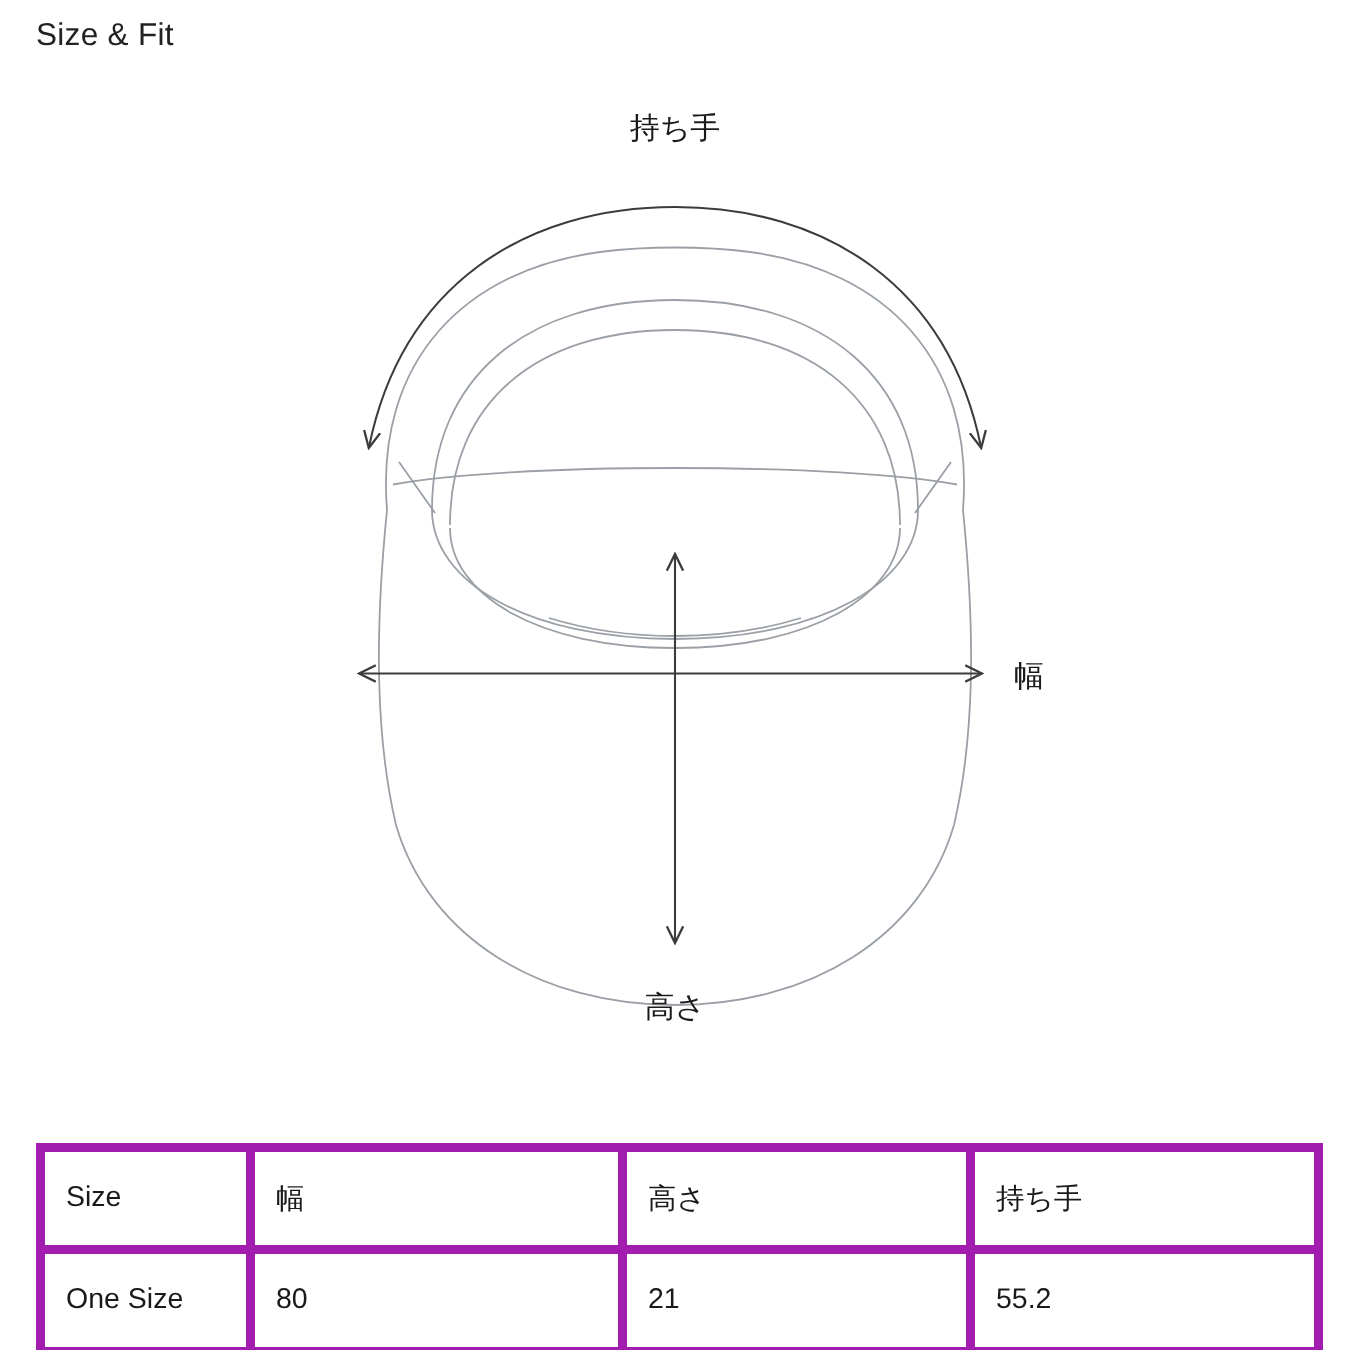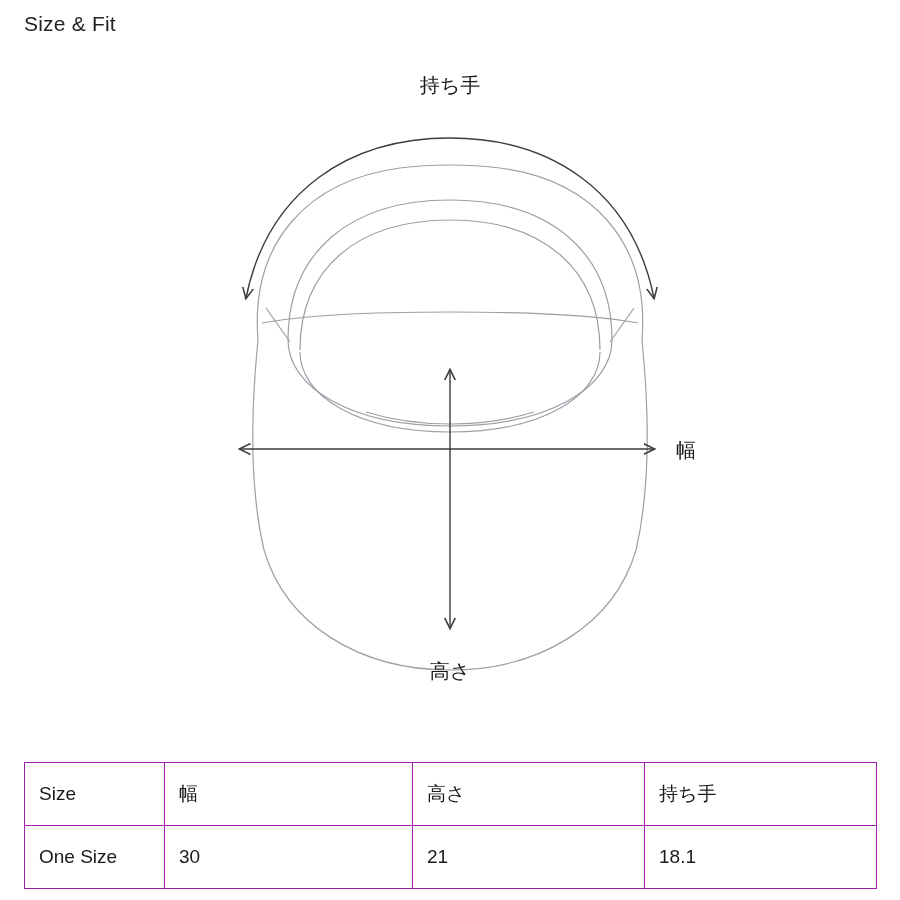--- a/index.html
+++ b/index.html
@@ -47,21 +47,21 @@
   table.size-table {
     position: absolute;
     left: 24px;
     top: 762px;
     width: 852px;
     border-collapse: collapse;
     table-layout: fixed;
   }
   table.size-table th,
   table.size-table td {
-    border: 1px solid #a21caf;
+    border: 6px solid #a21caf;
     height: 62px;
     padding: 0 14px;
     text-align: left;
     font-size: 19px;
     font-weight: normal;
     color: #1a1a1a;
     vertical-align: middle;
   }
   table.size-table col.c0 { width: 140px; }
   table.size-table col.c1 { width: 248px; }
@@ -142,20 +142,20 @@
       <tr>
         <th>Size</th>
         <th>幅</th>
         <th>高さ</th>
         <th>持ち手</th>
       </tr>
     </thead>
     <tbody>
       <tr>
         <td>One Size</td>
-        <td>30</td>
+        <td>80</td>
         <td>21</td>
-        <td>18.1</td>
+        <td>55.2</td>
       </tr>
     </tbody>
   </table>
 
 </div>
 
 </body></html>

